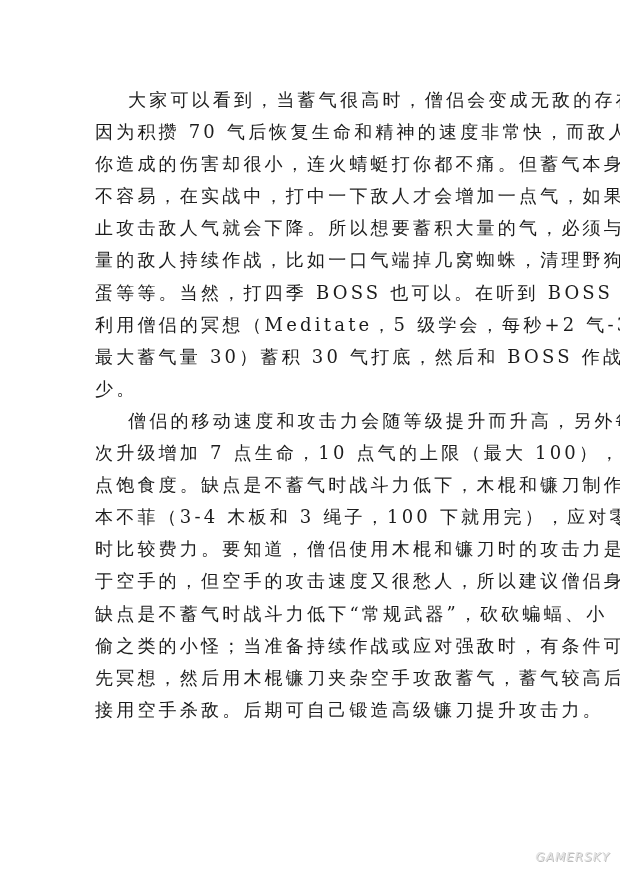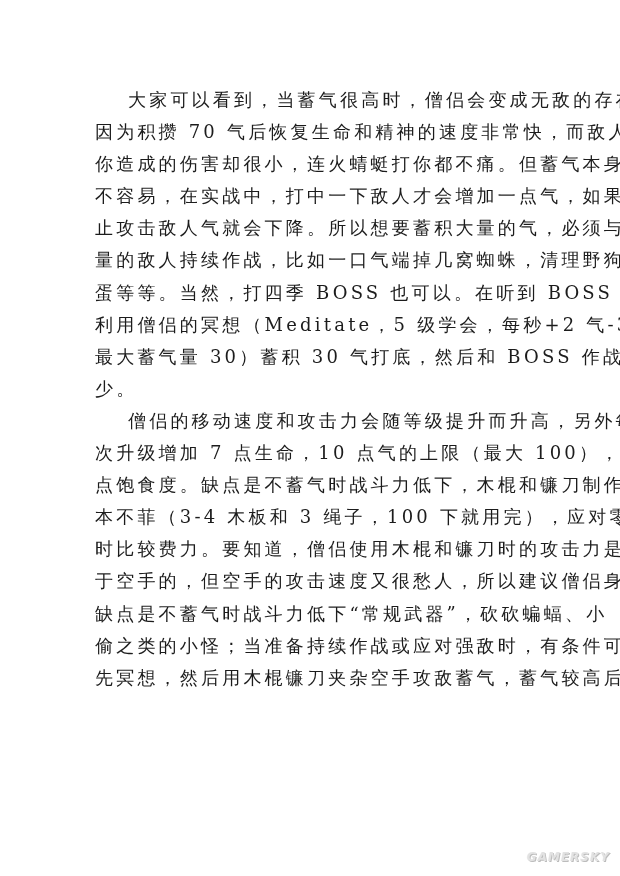--- a/index.html
+++ b/index.html
@@ -41,21 +41,21 @@
       color: #1c1c1c;
     }
     .line.indent {
       padding-left: 33px;
     }
     .watermark {
       position: absolute;
       right: 10px;
       bottom: 12px;
       font-family: "DejaVu Sans", "Liberation Sans", sans-serif;
-      font-weight: bold;
+      font-weight: normal;
       font-style: italic;
       font-size: 12px;
       letter-spacing: 1px;
       color: #e2e2e2;
       text-shadow: 1px 1px 0 #bdbdbd, -0.5px -0.5px 0 #f6f6f6;
     }
   </style>
 </head>
 <body>
 
@@ -78,18 +78,19 @@
     <div class="paragraph">
       <span class="line indent">僧侣的移动速度和攻击力会随等级提升而升高，另外每</span>
       <span class="line">次升级增加 7 点生命，10 点气的上限（最大 100），减少 2</span>
       <span class="line">点饱食度。缺点是不蓄气时战斗力低下，木棍和镰刀制作成</span>
       <span class="line">本不菲（3-4 木板和 3 绳子，100 下就用完），应对零星战斗</span>
       <span class="line">时比较费力。要知道，僧侣使用木棍和镰刀时的攻击力是低</span>
       <span class="line">于空手的，但空手的攻击速度又很愁人，所以建议僧侣身上</span>
       <span class="line">缺点是不蓄气时战斗力低下“常规武器”，砍砍蝙蝠、小</span>
       <span class="line">偷之类的小怪；当准备持续作战或应对强敌时，有条件可以</span>
       <span class="line">先冥想，然后用木棍镰刀夹杂空手攻敌蓄气，蓄气较高后直</span>
+      <span class="line">接用空手杀敌。后期可自己锻造高级镰刀提升攻击力。</span>
     </div>
 
   </div>
 
   <div class="watermark">GAMERSKY</div>
 </div>
 
 </body></html>

